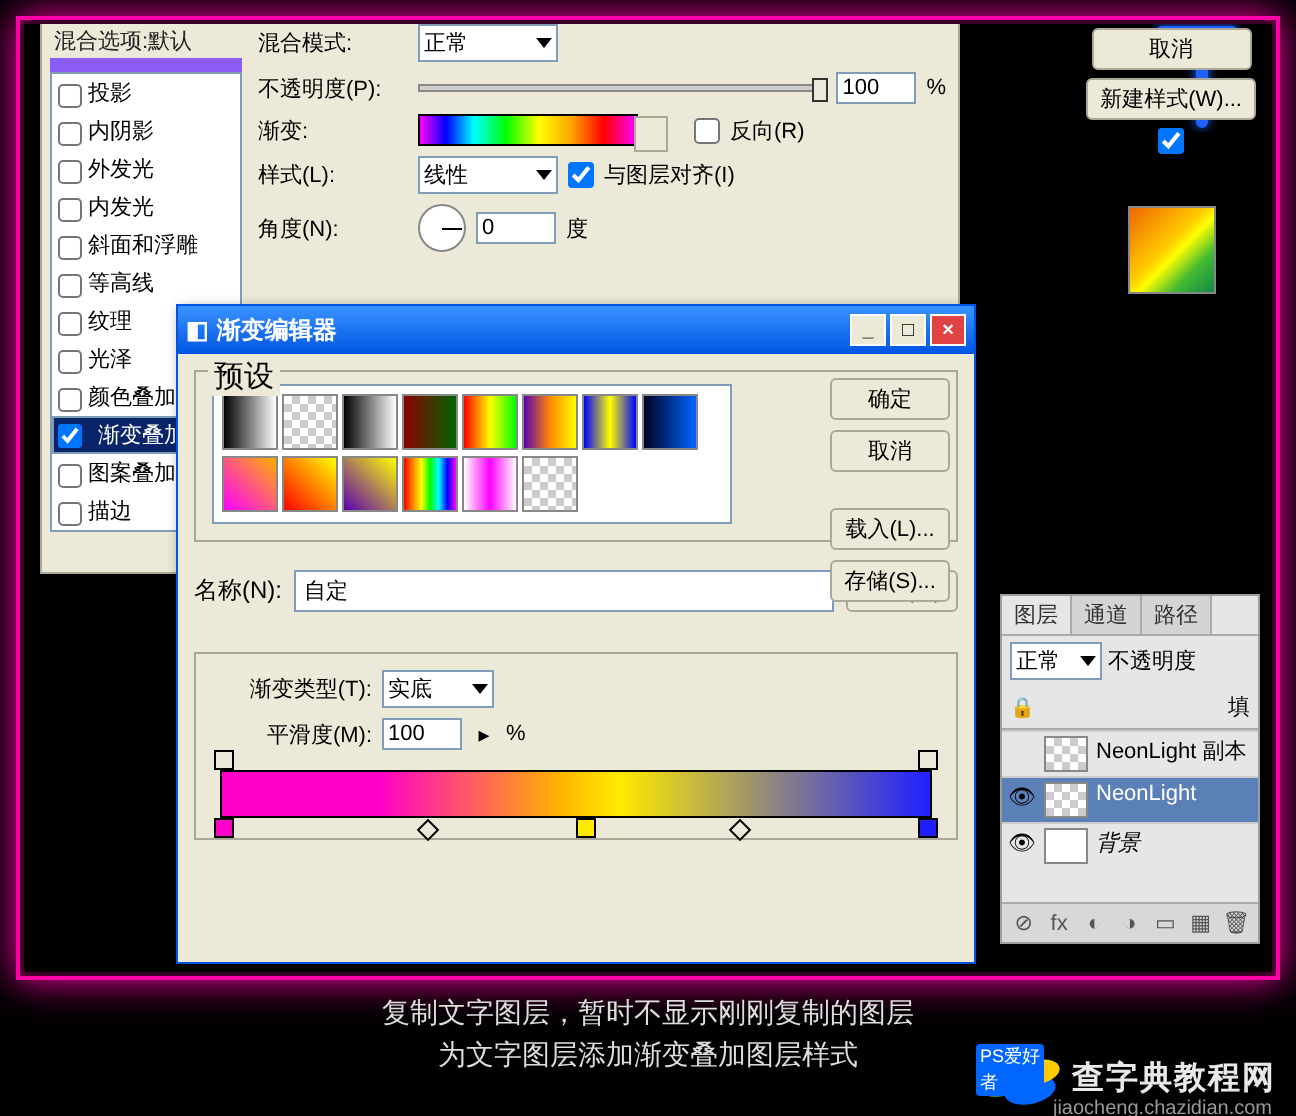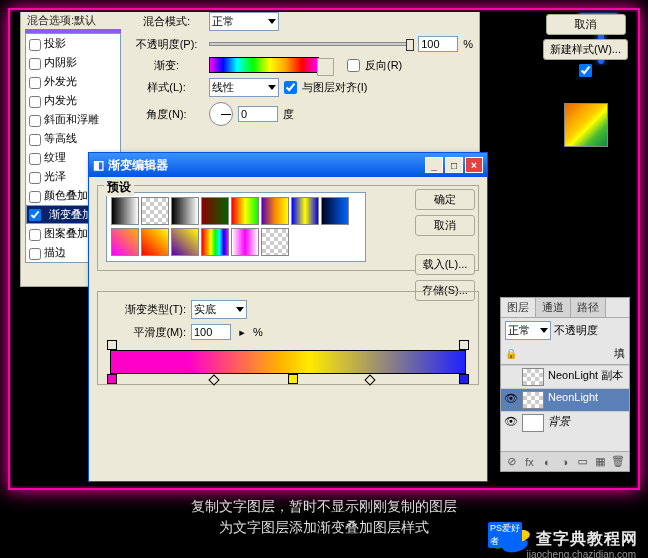--- a/index.html
+++ b/index.html
@@ -3,48 +3,48 @@
 <meta charset="utf-8">
 <style>
 * { box-sizing: border-box; margin: 0; padding: 0; }
 body { width: 648px; height: 558px; background: #000; font-family: "Microsoft YaHei", SimSun, Arial, sans-serif; font-size: 12px; overflow: hidden; position: relative; }
 .frame { position: absolute; top: 8px; left: 8px; right: 8px; bottom: 68px; border: 2px solid #ff00a8; box-shadow: 0 0 18px #ff00a8, inset 0 0 10px rgba(255,0,168,.55); }
 .inner { position: absolute; inset: 2px; background: #000; overflow: hidden; }
 .neon-t { position: absolute; right: 10px; top: -6px; width: 50px; height: 60px; }
 .neon-t svg { width: 100%; height: 100%; }
 .ls-panel { position: absolute; left: 8px; top: -5px; width: 460px; height: 280px; background: #ece9d8; border: 1px solid #aca899; }
 .ls-left { position: absolute; left: 4px; top: 4px; width: 96px; }
-.ls-head { background: #ece9d8; border-bottom: 4px solid #8b5cf6; font-size: 11px; padding: 1px 2px; color: #222; }
+.ls-head { background: #ece9d8; border-bottom: 7px solid #8b5cf6; font-size: 11px; padding: 1px 2px; color: #222; }
 .ls-list { background: #fff; border: 1px solid #7f9db9; }
 .ls-item { padding: 2px 3px; display: flex; align-items: flex-end; gap: 3px; font-size: 11px; color: #000; }
 .ls-item.sel { background: #0a246a; color: #fff; }
 .ls-item input { width: 12px; height: 12px; }
 .ls-right { position: absolute; left: 108px; top: 4px; right: 6px; }
 .row { display: flex; align-items: center; gap: 5px; margin-bottom: 5px; font-size: 11px; }
-.lbl { width: 75px; text-align: center; color: #000; }
+.lbl { width: 75px; text-align: left; color: #000; }
 .sel { border: 1px solid #7f9db9; background: #fff; padding: 1px 2px; font-size: 11px; width: 70px; display: flex; justify-content: space-between; align-items: center; }
 .tri { width: 0; height: 0; border-left: 4px solid transparent; border-right: 4px solid transparent; border-top: 5px solid #000; }
 .numfield { border: 1px solid #7f9db9; background: #fff; padding: 1px 2px; font-size: 11px; width: 40px; }
 .gradswatch { width: 110px; height: 16px; border: 1px solid #000; background: linear-gradient(90deg,#f0f 0%,#00f 12%,#0ff 25%,#0f0 40%,#ff0 55%,#ffa500 70%,#f00 85%,#f0f 100%); position: relative; }
 .gradswatch::after { content:""; position:absolute; right:-16px; top:0; width:15px; height:16px; background:#ece9d8; border:1px solid #aca899; }
 .angle-dial { width: 24px; height: 24px; border: 1px solid #888; border-radius: 50%; background: #fff; position: relative; }
 .angle-dial::after { content:""; position:absolute; left:50%; top:50%; width:10px; height:1px; background:#000; transform-origin:left; }
 .topright { position:absolute; right: 8px; top: 2px; display: flex; flex-direction: column; gap: 4px; align-items:center; }
 .btn { background: #ece9d8; border: 1px solid #aca899; border-radius: 3px; font-size: 11px; padding: 2px 6px; min-width: 80px; text-align: center; color:#000; }
 .btn.pill { min-width: 60px; }
 .checkline { display:flex; align-items:center; gap:3px; font-size:11px; color:#000;flex-direction:column; }
 .preview-sw { width: 44px; height: 44px; background: linear-gradient(135deg,#e60 0%,#fc0 45%,#ff0 55%,#4b3 75%,#184 100%); border:1px solid #888; margin-top:4px; }
 .ged { position: absolute; left: 76px; top: 140px; width: 400px; height: 330px; background: #ece9d8; border: 1px solid #0054e3; box-shadow: 2px 2px 6px rgba(0,0,0,.4); }
 .ged-title { height: 24px; background: linear-gradient(#3a93ff,#0054e3); color: #fff; display: flex; align-items: center; padding: 0 4px; font-size: 12px; font-weight: bold; justify-content: space-between; }
 .ged-title .ctrls { display: flex; gap: 2px; }
 .wbtn { width: 18px; height: 16px; background: #ece9d8; border: 1px solid #fff; display:flex; align-items:center; justify-content:center; font-size:10px; color:#000; }
 .wbtn.close { background:#e04343; color:#fff; font-weight:bold; }
 .ged-body { padding: 8px; position:relative; height: calc(100% - 24px); }
 .preset-box { border:1px solid #aca899; padding: 6px 8px 8px; position: relative; }
-.preset-box .grp-label { position:absolute; top:-7px; left:6px; background:#ece9d8; padding:0 3px; font-size:12px; color:#000;font-weight:bold; }
+.preset-box .grp-label { position:absolute; top:-7px; left:6px; background:#ece9d8; padding:0 3px; font-size:15px; color:#000; }
 .presets { display: flex; flex-wrap: wrap; gap: 2px; width: 260px; padding:4px; background:#fff; border:1px solid #7f9db9; min-height:70px; }
 .sw { width: 28px; height: 28px; border: 1px solid #888; }
 .ged-btncol { position: absolute; right: 12px; top: 12px; display: flex; flex-direction: column; gap: 5px; }
 .namerow { display:flex; align-items:center; gap:6px; margin-top: 14px; }
 .namebox { flex:1; border:1px solid #7f9db9; background:#fff; padding:2px 4px; font-size:11px; }
 .gtype-box { border:1px solid #aca899; padding: 8px 8px 10px; margin-top: 20px; position:relative; }
 .grad-edit-bar { height: 24px; border:1px solid #000; margin: 10px 4px 0; position:relative; background: linear-gradient(90deg,#ff00c8 0%,#ff00c8 22%,#ffb400 48%,#ffea00 56%,#2020ff 100%); }
 .stop-top, .stop-bot { position:absolute; width:10px; height:10px; background:#ece9d8; border:1px solid #000; }
 .stop-top { top:-11px; }
 .stop-bot { bottom:-11px; }
@@ -223,20 +223,25 @@
       </div>
     </div>
     <div class="ged-btncol">
       <div class="btn pill">确定</div>
       <div class="btn pill">取消</div>
       <div style="height:8px"></div>
       <div class="btn pill">载入(L)...</div>
       <div class="btn pill">存储(S)...</div>
     </div>
 
+    <div class="namerow">
+      <span>名称(N):</span>
+      <div class="namebox">自定</div>
+      <div class="btn pill" style="min-width:56px">新建(W)</div>
+    </div>
 
     <div class="gtype-box">
       <div class="row">
         <span style="width:80px;text-align:right">渐变类型(T):</span>
         <div class="sel" style="width:56px">
                 <span>实底</span>
                 <span class="tri"></span>
               </div>
       </div>
       <div class="row">

